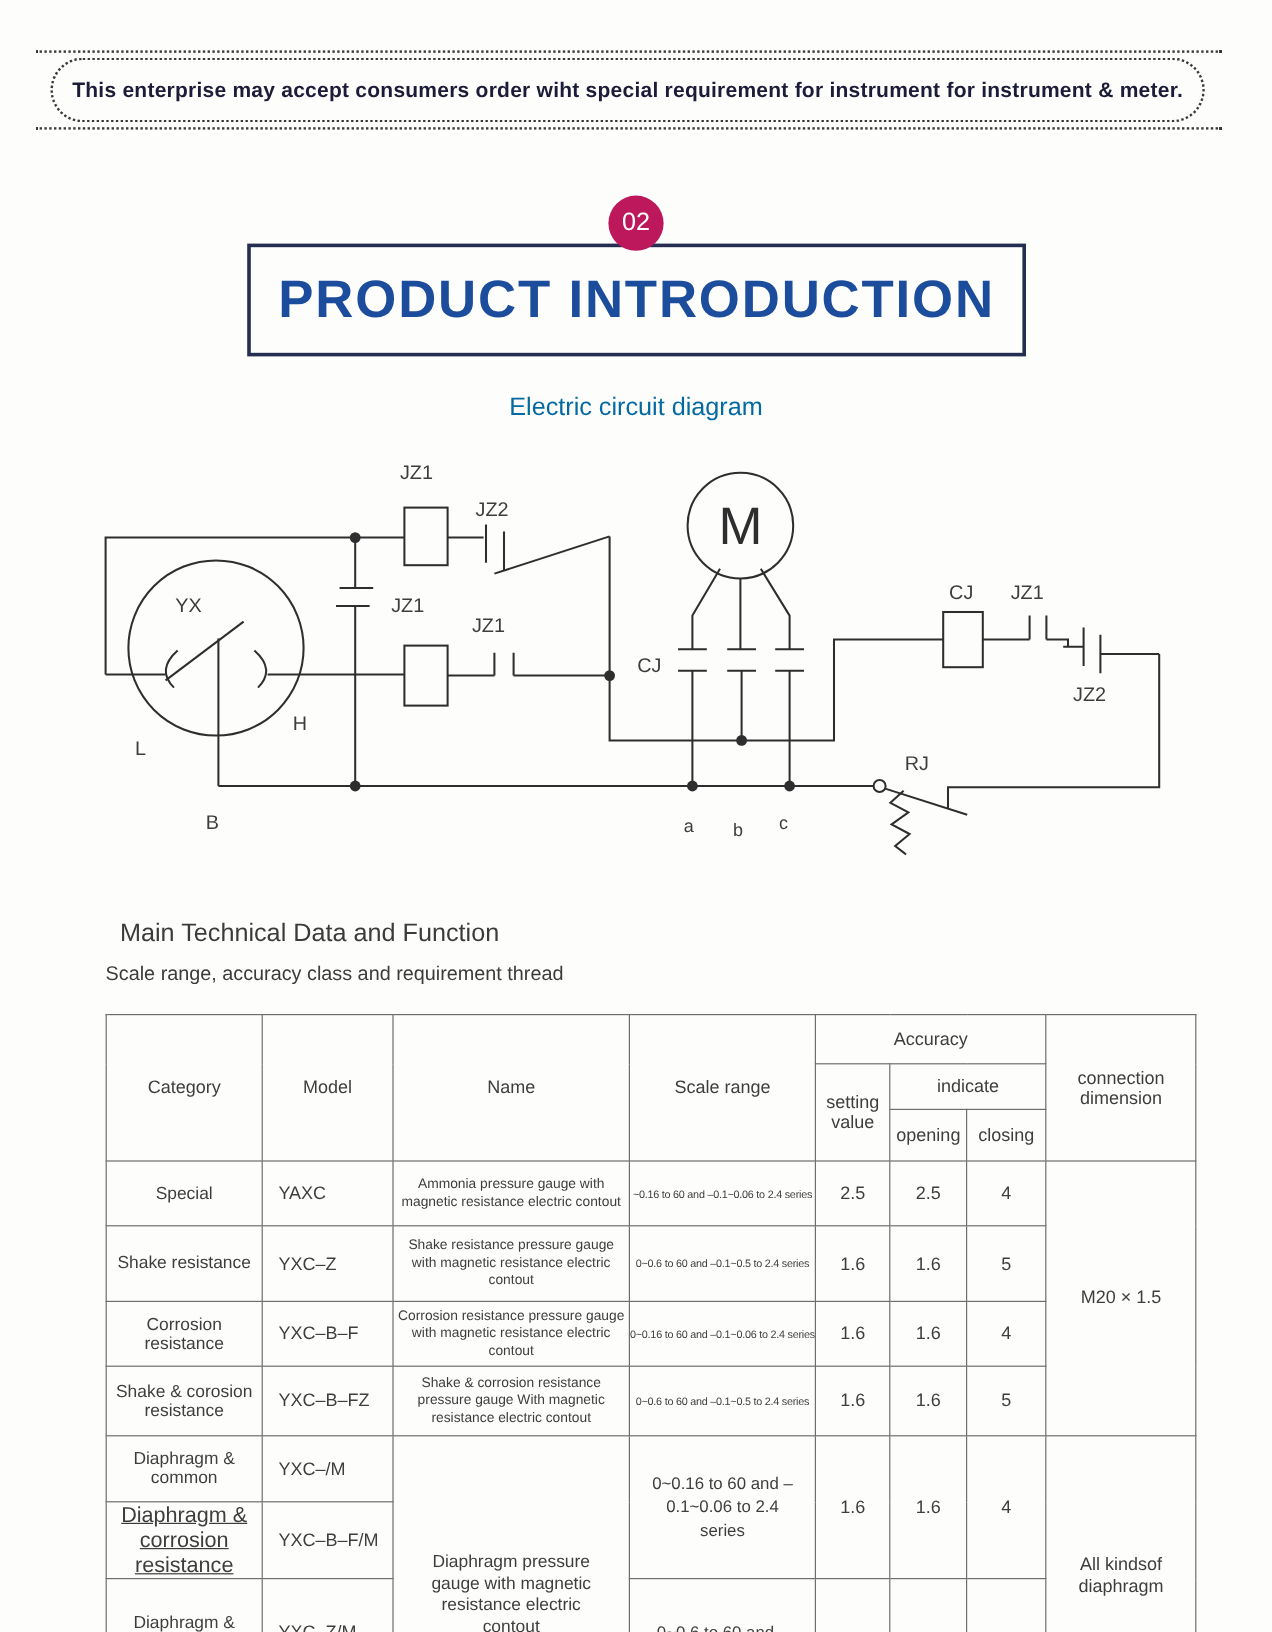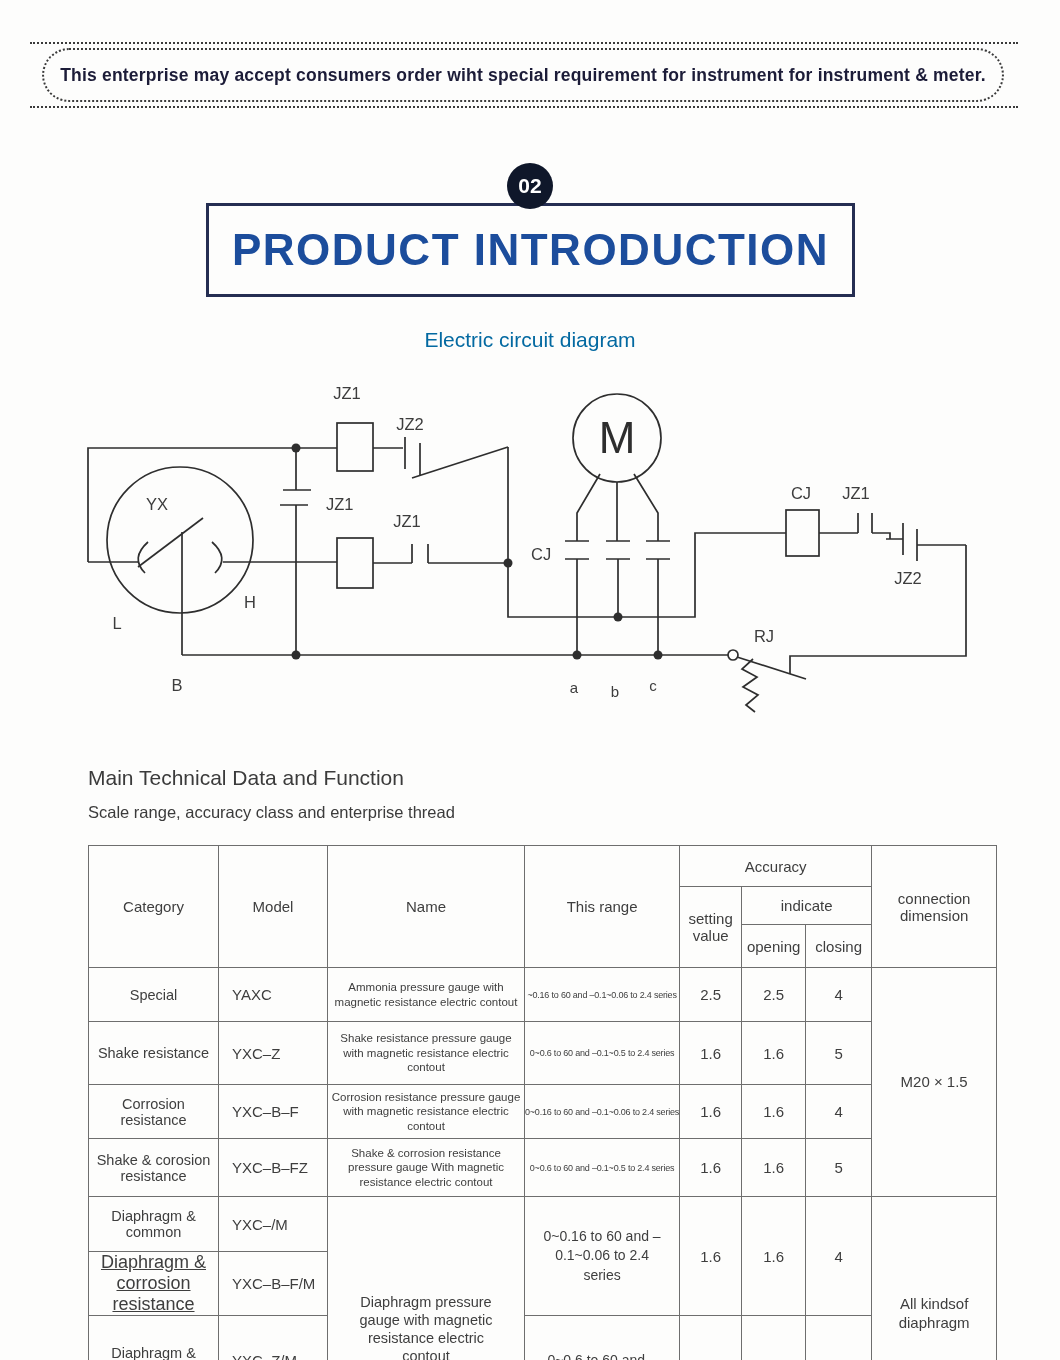--- a/index.html
+++ b/index.html
@@ -15,36 +15,36 @@
   .banner-pill {
     position:absolute; left:12px; top:4px; right:14px; bottom:4px;
     border:2px dotted #3a3a3a; border-radius:28px;
     display:flex; align-items:center; justify-content:center;text-align:center;
   }
   .banner-text { font-size:17.5px; font-weight:bold; color:#1c1c38; letter-spacing:0.2px; }
 
   
   .badge {
     position:absolute; left:507px; top:163px; width:46px; height:46px; border-radius:50%;
-    background:#0f172a; color:#ffffff; display:flex; align-items:center; justify-content:center;
-    font-size:21px; font-weight:bold; z-index:3;
+    background:#be185d; color:#ffffff; display:flex; align-items:center; justify-content:center;
+    font-size:21px; font-weight:normal; z-index:3;
   }
   .title-box {
     position:absolute; left:206px; top:203px; width:643px; height:88px;
     border:3px solid #252e52; display:flex; align-items:center; justify-content:center;
   }
   .title-text { font-size:44px; font-weight:bold; color:#1c4d9c; letter-spacing:1.5px; white-space:nowrap; }
 
   .circuit-title { position:absolute; left:0; top:328px; width:1060px; text-align:center; font-size:21px; color:#0369a1; }
   .circuit-svg { position:absolute; left:0; top:365px; }
   .circuit-svg text { font-family:"Liberation Sans", sans-serif; fill:#3d3d3d; font-size:16.5px; }
   .circuit-svg text.phase { font-size:15px; }
   .circuit-svg text.motor-m { font-size:44px; fill:#2e2e2e; }
 
-  .heading    { position:absolute; left:88px; top:766px; font-size:21px; color:#3b3b3b; }
+  .heading    { position:absolute; left:100px; top:766px; font-size:21px; color:#3b3b3b; }
   .subheading { position:absolute; left:88px; top:803px; font-size:16.5px; color:#3b3b3b; }
 
   
   .spec-table { position:absolute; left:88px; top:845px; border-collapse:collapse; table-layout:fixed; background:transparent; }
   .spec-table th, .spec-table td {
     border:1px solid #6e6e6e; font-weight:normal; text-align:center; vertical-align:middle;
     padding:0 2px; color:#3e3e3e; overflow:hidden;
   }
   .spec-table th { font-size:15px; }
   td.cat     { font-size:14.5px; }
@@ -136,39 +136,39 @@
     <text class="phase" x="574" y="693" text-anchor="middle">a</text>
     <text class="phase" x="615" y="697" text-anchor="middle">b</text>
     <text class="phase" x="653" y="691" text-anchor="middle">c</text>
     <text x="801" y="499" text-anchor="middle">CJ</text>
     <text x="856" y="499" text-anchor="middle">JZ1</text>
     <text x="908" y="584" text-anchor="middle">JZ2</text>
     <text x="764" y="642" text-anchor="middle">RJ</text>
   </svg>
 
   <div class="heading">Main Technical Data and Function</div>
-  <div class="subheading">Scale range, accuracy class and enterprise thread</div>
+  <div class="subheading">Scale range, accuracy class and requirement thread</div>
 
   <table class="spec-table">
     <colgroup>
       <col style="width:130px">
         <col style="width:109px">
         <col style="width:197px">
         <col style="width:144px">
       <col style="width:62px">
         <col style="width:64px">
         <col style="width:66px">
         <col style="width:125px">
     </colgroup>
     <tbody>
         <tr style="height:41px">
       <th rowspan="3">Category</th>
       <th rowspan="3">Model</th>
       <th rowspan="3">Name</th>
-      <th rowspan="3">This range</th>
+      <th rowspan="3">Scale range</th>
       <th colspan="3">Accuracy</th>
       <th rowspan="3">connection dimension</th>
     </tr>
     <tr style="height:38px">
       <th rowspan="2">setting value</th>
       <th colspan="2">indicate</th>
     </tr>
     <tr style="height:43px">
       <th>opening</th>
       <th>closing</th>

